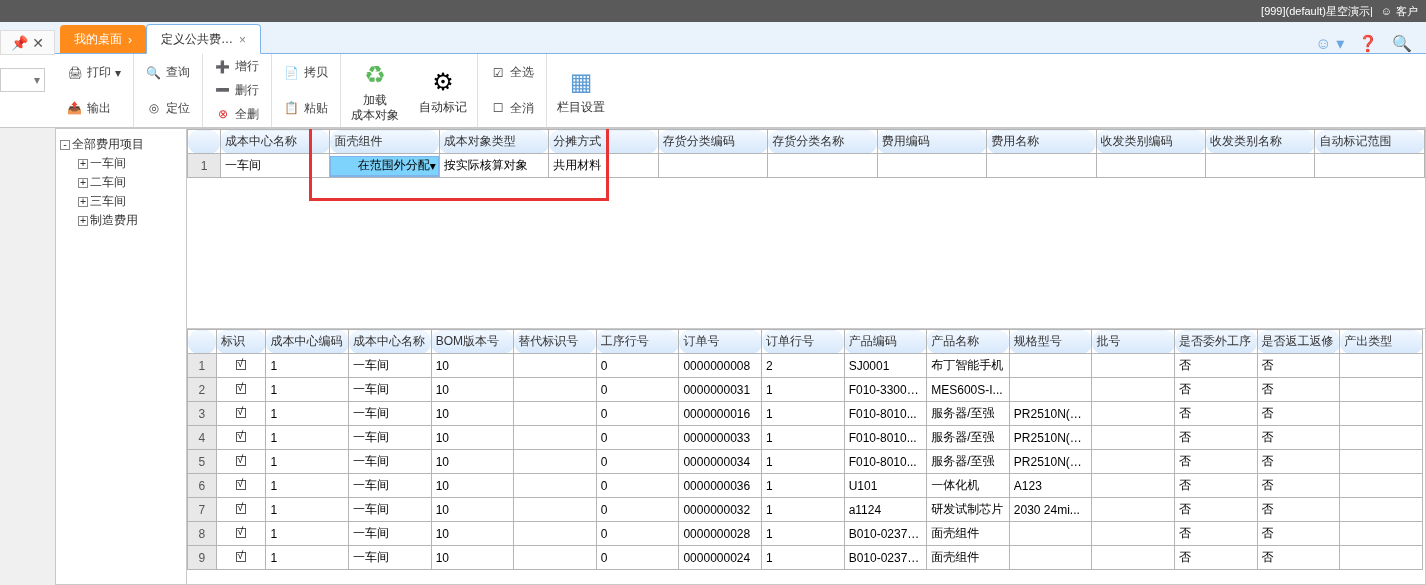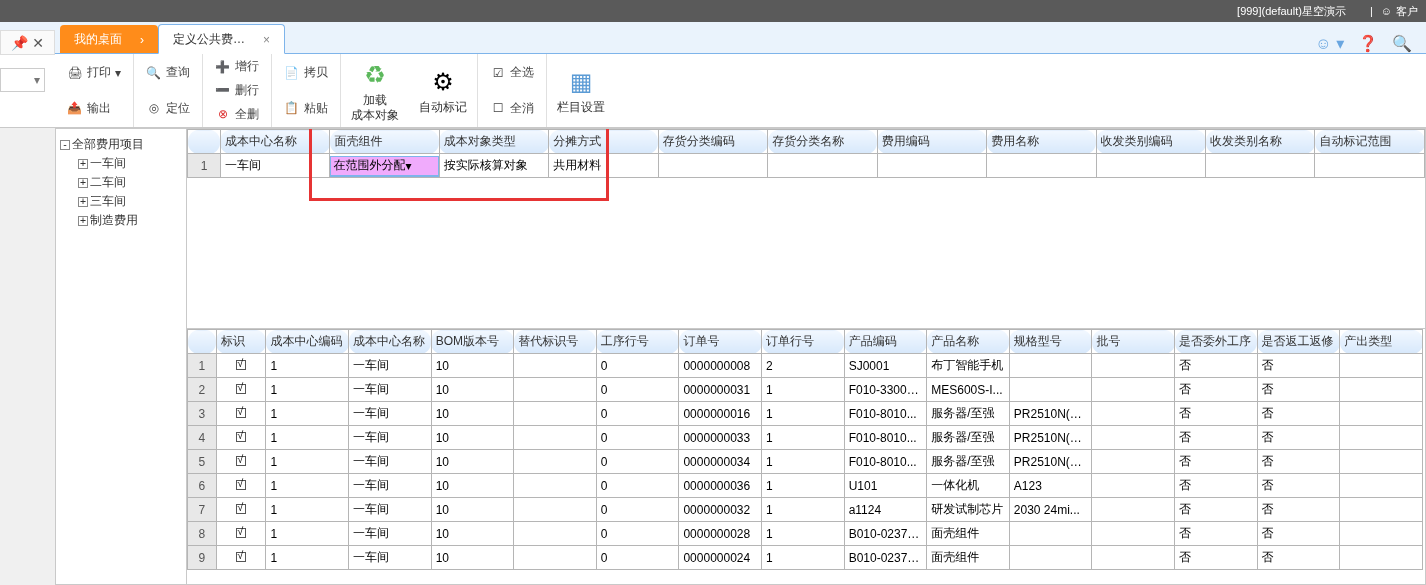--- a/index.html
+++ b/index.html
@@ -1,25 +1,25 @@
 <!DOCTYPE html>
 <html><head>
 <meta charset="utf-8">
 <style>
 * { box-sizing: border-box; margin: 0; padding: 0; }
 body { font-family: "Microsoft YaHei", SimSun, Arial, sans-serif; font-size: 12px; background: #fff; overflow: hidden; }
 .app { width: 1426px; height: 585px; position: relative; background: #f0f0f0; }
 .titlebar { height: 22px; background: #5a5a5a; color: #fff; display: flex; justify-content: flex-end; align-items: center; padding: 0 8px; font-size: 11px; }
-.titlebar .title-text { margin-right: 24px; }
+.titlebar .title-text { margin-right: 0; }
 .titlebar .title-icon { margin-right: 4px; }
 .sidepanel-toggle { position: absolute; left: 0; top: 30px; width: 55px; height: 25px; display: flex; align-items: center; justify-content: center; gap: 4px; background: #fafafa; border: 1px solid #ddd; }
 .sidepanel-toggle span { font-size: 14px; color: #555; }
 .side-dropdown { position: absolute; left: 0; top: 68px; width: 45px; height: 24px; background: #fff; border: 1px solid #ccc; display: flex; align-items: center; justify-content: flex-end; padding: 0 4px; color: #777; }
 .tabs { display: flex; height: 32px; background: #eaf3fc; border-bottom: 1px solid #7eb4ea; padding-left: 60px; align-items: flex-end; }
-.tab { padding: 6px 14px 5px; border-radius: 4px 4px 0 0; margin-right: 0; display: flex; align-items: center; gap: 18px; cursor: pointer; font-size: 12px; }
+.tab { padding: 6px 14px 5px; border-radius: 4px 4px 0 0; margin-right: 0; display: flex; align-items: center; gap: 6px; cursor: pointer; font-size: 12px; }
 .tab.active-home { background: #ff8c1a; color: #fff; }
 .tab.active-page { background: #fff; border: 1px solid #7eb4ea; border-bottom: 1px solid #fff; margin-bottom: -1px; color: #333; }
 .tab .close { color: #888; font-size: 12px; }
 .tab-right { margin-left: auto; display: flex; align-items: center; gap: 14px; padding-right: 14px; color: #6aa6e0; }
 .tab-right .ico { font-size: 16px; }
 .toolbar { display: flex; align-items: stretch; background: #fff; border-bottom: 1px solid #c9c9c9; height: 74px; padding-left: 55px; }
 .tb-group { display: flex; flex-direction: column; align-items: center; justify-content: center; padding: 2px 6px; border-right: 1px solid #e0e0e0; gap: 2px; }
 .tb-group.two { display: grid; grid-template-rows: 1fr 1fr; gap: 2px; }
 .tb-btn { display: flex; align-items: center; gap: 4px; padding: 2px 6px; cursor: pointer; border-radius: 2px; color: #444; white-space: nowrap; }
 .tb-btn .icon { width: 16px; height: 16px; display: inline-flex; align-items: center; justify-content: center; }
@@ -34,21 +34,21 @@
 .main { flex: 1; display: flex; flex-direction: column; border: 1px solid #c9c9c9; border-left: none; background: #fff; overflow: hidden; }
 table { border-collapse: collapse; table-layout: fixed; }
 th, td { border: 1px solid #b5b5b5; padding: 3px 4px; font-size: 12px; overflow: hidden; text-overflow: ellipsis; white-space: nowrap; height: 22px; }
 th { background: linear-gradient(#f2f8ff, #d7e8fb); font-weight: normal; color: #333; text-align: left; border-radius: 11px; }
 td { background: #fff; }
 .row-head { background: #e8e8e8 !important; text-align: center; color: #555; width: 24px; }
 .upper-table { width: 100%; }
 .upper-table th:first-child, .upper-table td:first-child { width: 28px; }
 .upper-table th { width: 93px; }
 .dropdown-cell { position: relative; }
-.dropdown-cell .dd-input { width: 100%; border: 1px solid #7eb4ea; background: #f0abfc; display: flex; align-items: center; justify-content: flex-start; padding: 1px 2px; height: 20px; }
+.dropdown-cell .dd-input { width: 100%; border: 1px solid #7eb4ea; background: #7dd3fc; display: flex; align-items: center; justify-content: flex-end; padding: 1px 2px; height: 20px; }
 .dropdown-cell .dd-list { position: absolute; top: 22px; left: 0; right: 0; background: #fff; border: 1px solid #7eb4ea; z-index: 20; }
 .dropdown-cell .dd-list .opt { padding: 2px 4px; cursor: pointer; }
 .highlight-box { position: absolute; border: 3px solid #e63434; pointer-events: none; z-index: 30; }
 .lower-wrap { flex: 1; overflow: auto; border-top: 1px solid #c9c9c9; margin-top: 150px; }
 .lower-table { width: 1236px; }
 .lower-table th { width: 80px; }
 .lower-table th:nth-child(1) { width: 28px; }
 .lower-table th:nth-child(2) { width: 48px; }
 .ck { display: inline-block; width: 10px; height: 10px; border: 1px solid #555; position: relative; }
 .ck.checked::after { content: "√"; position: absolute; top: -4px; left: 0; font-size: 11px; }

